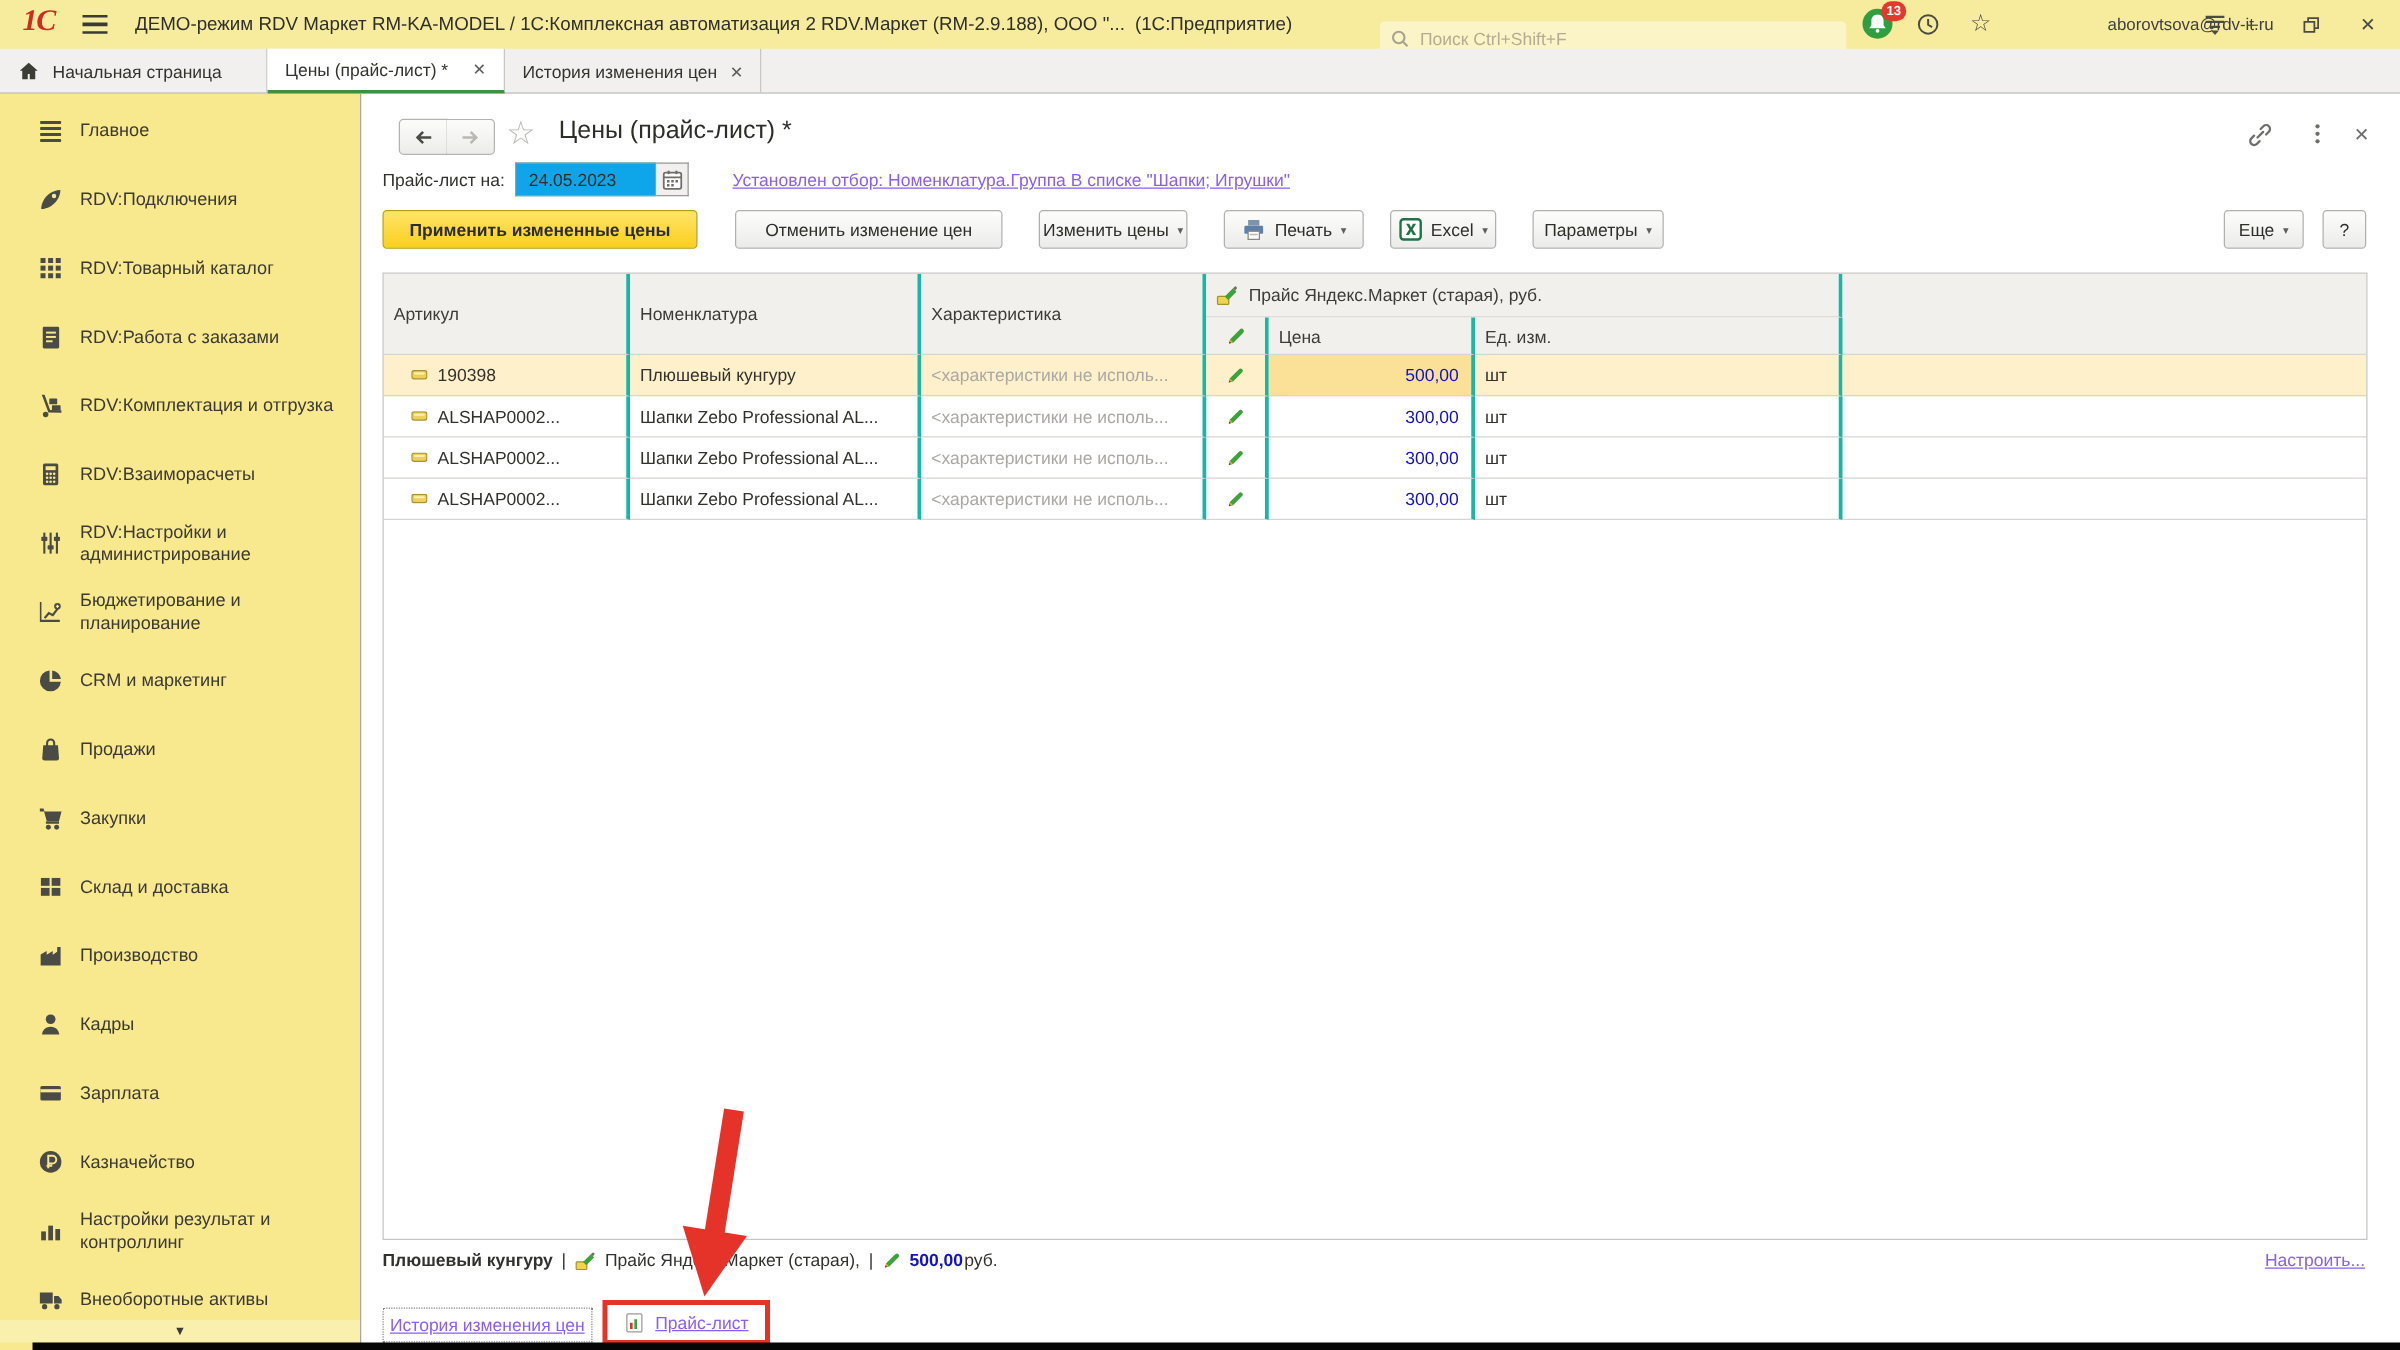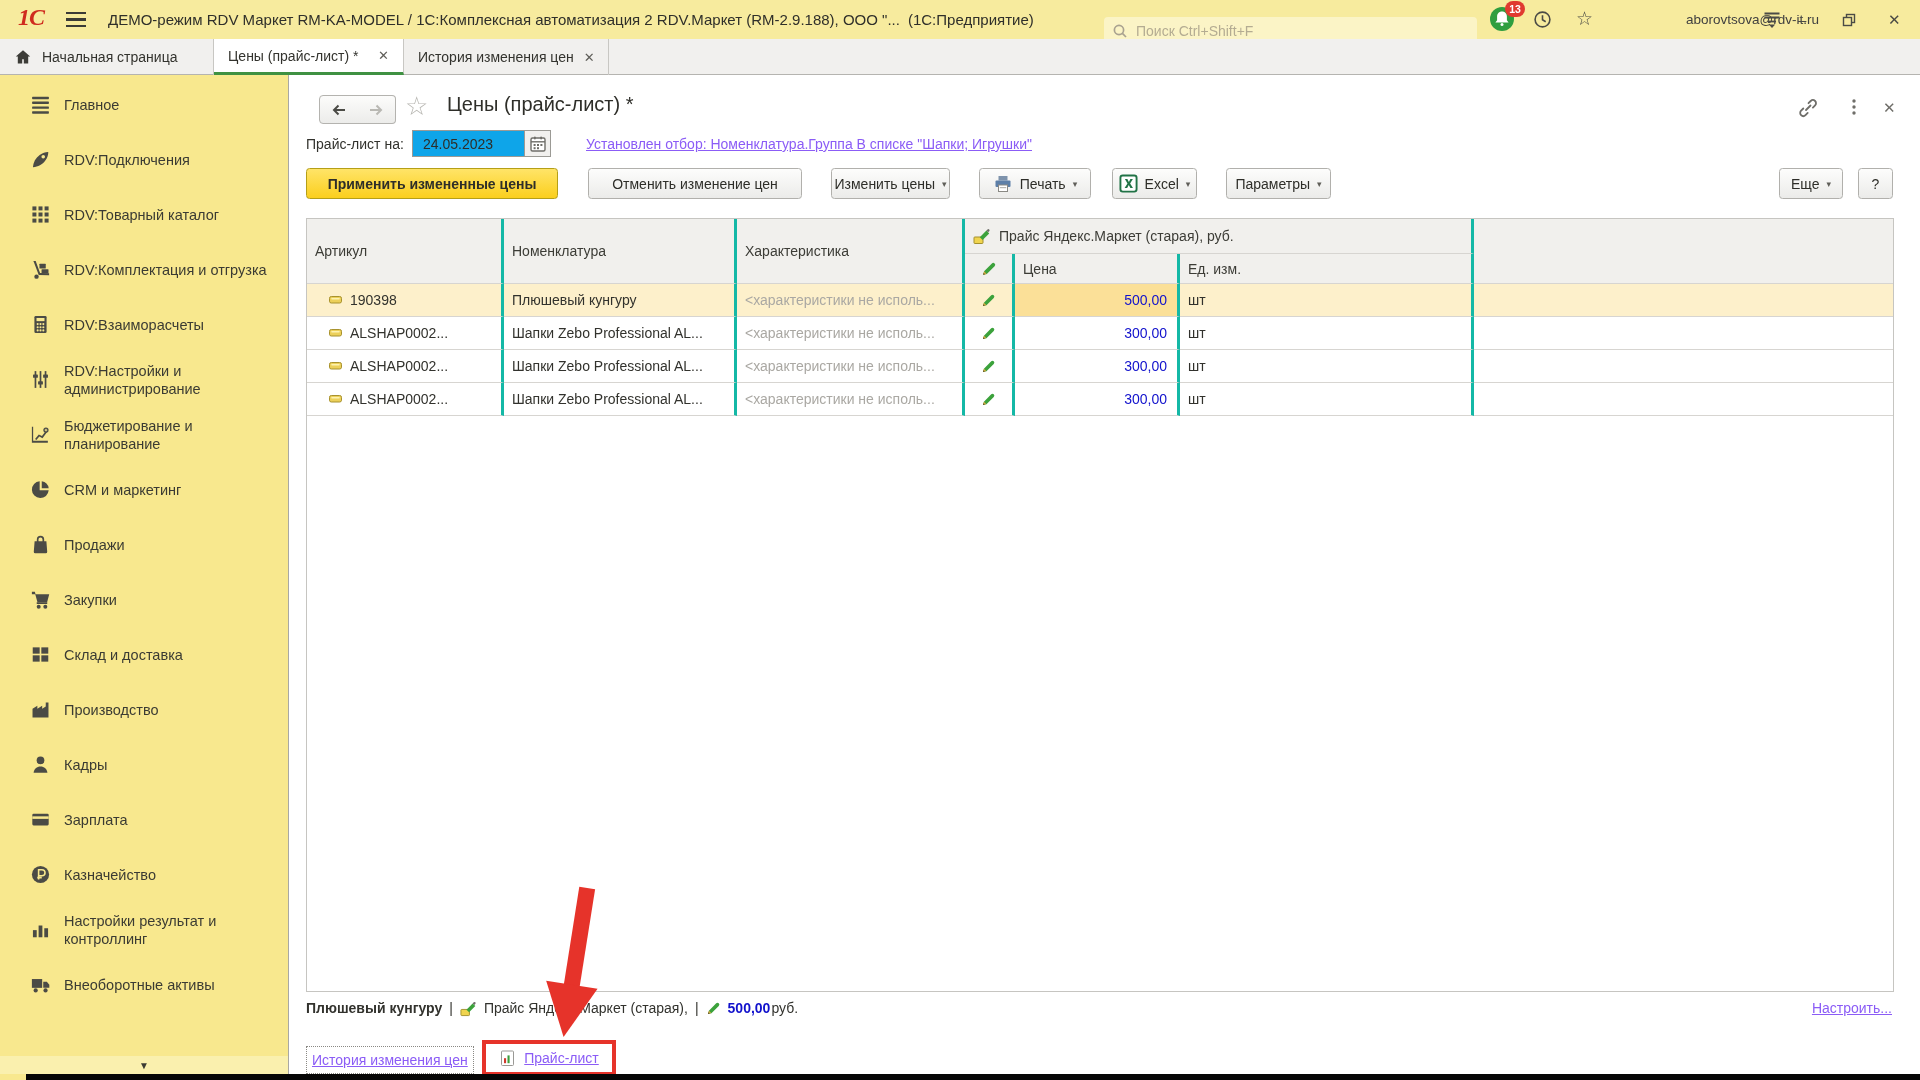--- a/index.html
+++ b/index.html
@@ -221,20 +221,33 @@
           <rect x="13.9" y="2.3" width="3.8" height="3.8"></rect>
           <rect x="2.3" y="8.1" width="3.8" height="3.8"></rect>
           <rect x="8.1" y="8.1" width="3.8" height="3.8"></rect>
           <rect x="13.9" y="8.1" width="3.8" height="3.8"></rect>
           <rect x="2.3" y="13.9" width="3.8" height="3.8"></rect>
           <rect x="8.1" y="13.9" width="3.8" height="3.8"></rect>
           <rect x="13.9" y="13.9" width="3.8" height="3.8"></rect>
         </svg>
       </span>
       <span>RDV:Товарный каталог</span>
+    </div>
+    <div class="side-item">
+      <span class="ic">
+        <svg viewBox="0 0 20 20">
+          <path d="M5 2.2h10.5a1 1 0 0 1 1 1v14.6a1 1 0 0 1-1 1H5a1 1 0 0 1-1-1V3.2a1 1 0 0 1 1-1z"></path>
+          <g fill="#f8e88e">
+            <rect x="6.5" y="6" width="7.5" height="1.5"></rect>
+            <rect x="6.5" y="9.3" width="7.5" height="1.5"></rect>
+            <rect x="6.5" y="12.6" width="5" height="1.5"></rect>
+          </g>
+        </svg>
+      </span>
+      <span>RDV:Работа с заказами</span>
     </div>
     <div class="side-item">
       <span class="ic">
         <svg viewBox="0 0 20 20">
           <path d="M3.2 1.8h2.2l4.2 11.6 8.6.1v1.9l-9.9-.1-4.3-11.6z"></path>
           <rect x="9" y="4.5" width="6" height="4.5" rx="0.5"></rect>
           <rect x="11" y="9.8" width="6.6" height="4" rx="0.5"></rect>
           <circle cx="6.2" cy="16.8" r="2.1"></circle>
         </svg>
       </span>

